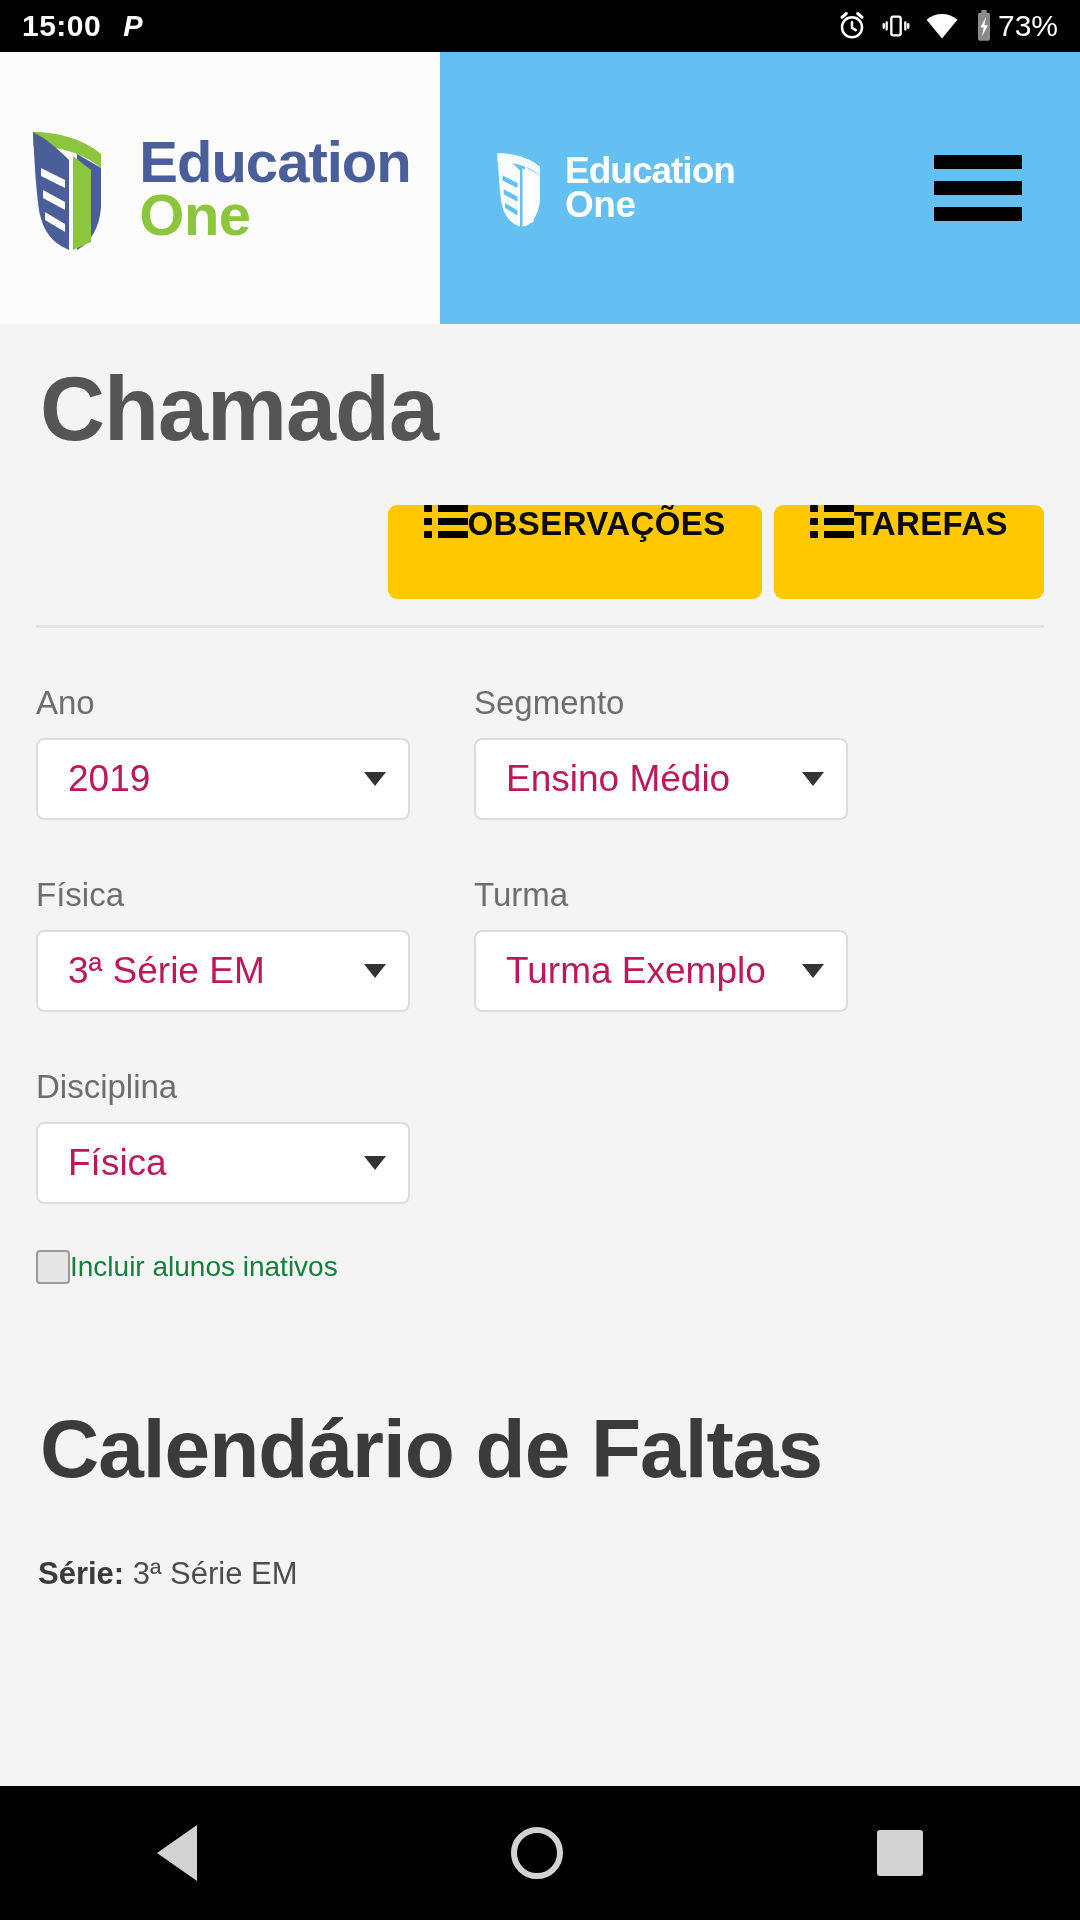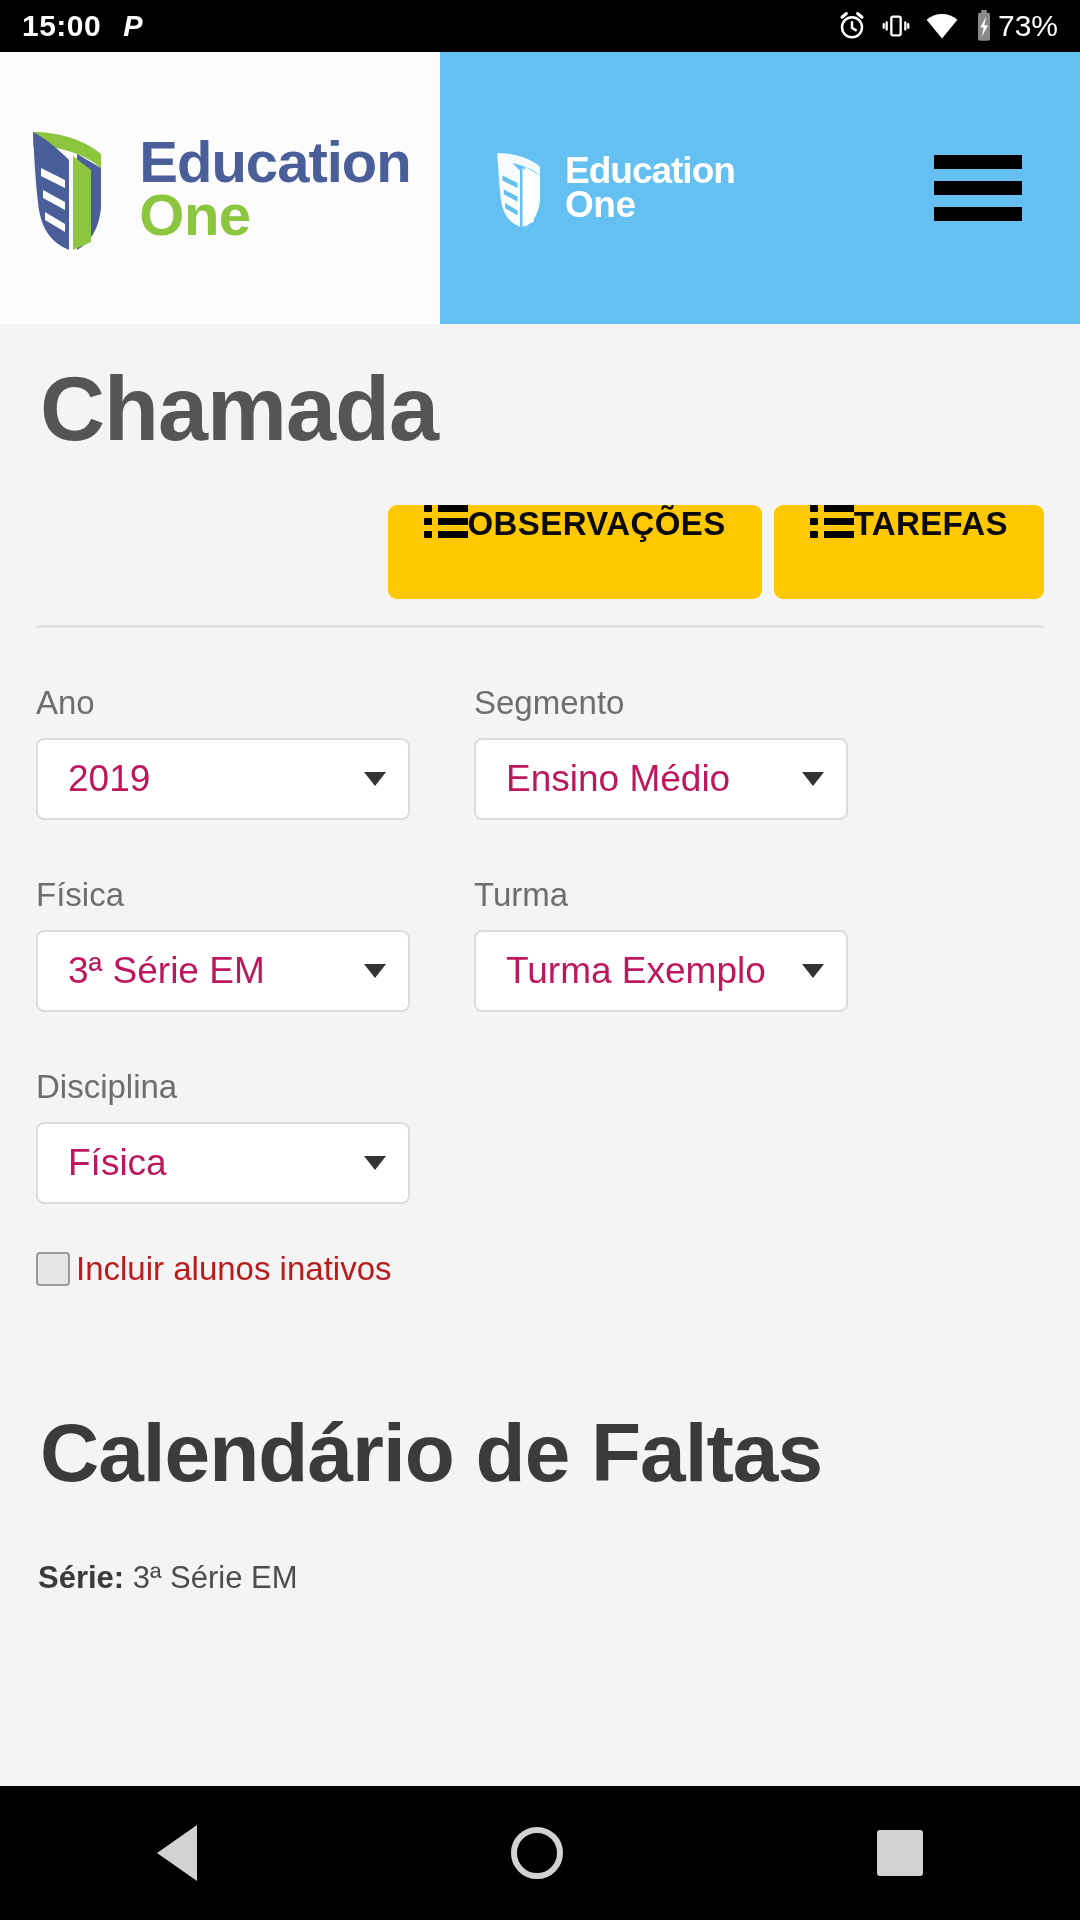--- a/index.html
+++ b/index.html
@@ -101,21 +101,21 @@
     position:absolute; right:22px; top:50%; transform:translateY(-50%);
     width:0; height:0; border-left:11px solid transparent; border-right:11px solid transparent;
     border-top:14px solid #333;
   }
 
   .checkbox-row { display:flex; align-items:center; margin:46px 0 0 0; }
   .cbox {
     width:34px; height:34px; border:2px solid #9a9a9a; background:#e6e6e6;
     border-radius:4px; flex:none; cursor:pointer;
   }
-  .cbox-label { font-size:33px; color:#b91c1c; margin-left:6px; }
+  .cbox-label { font-size:28px; color:#15803d; margin-left:0; }
 
   .section-title {
     margin:118px 0 0 40px;
     font-size:82px; font-weight:700; color:#3b3b3b; letter-spacing:-1px;
   }
   .meta { margin:54px 0 0 38px; }
   .meta-line { font-size:31px; color:#4d4d4d; line-height:1.55; }
   .meta-line strong { font-weight:700; color:#3b3b3b; }
 
   

